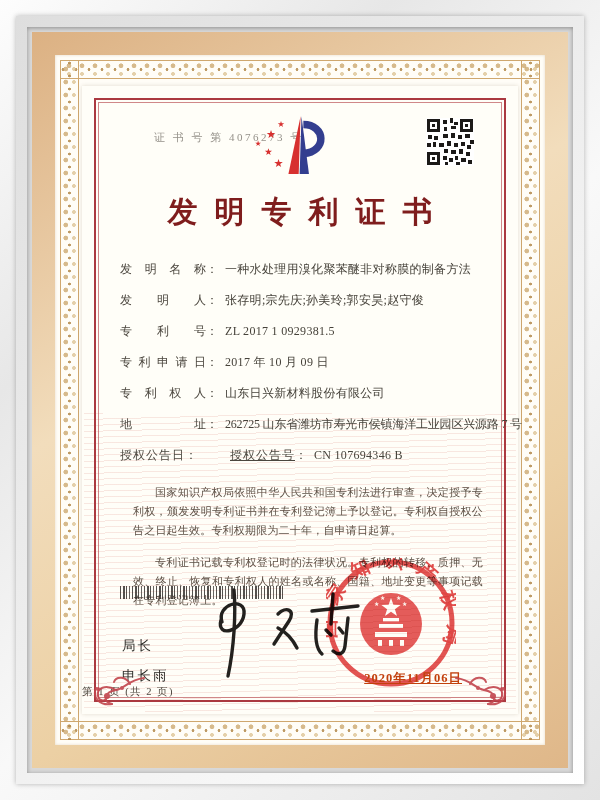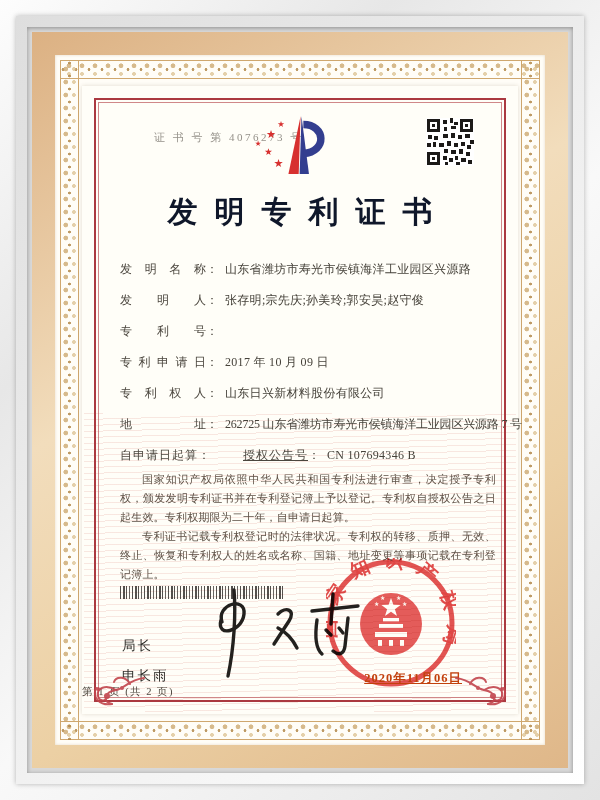--- a/index.html
+++ b/index.html
@@ -34,34 +34,34 @@
   .paper{position:absolute;left:82px;right:82px;top:86px;bottom:86px;background:#fffef8;box-shadow:0 0 4px rgba(90,60,30,.18);}
   .paper .guilloche{position:absolute;left:2px;right:2px;top:52%;bottom:2px;pointer-events:none;
     background:repeating-linear-gradient(178.5deg, rgba(224,148,138,.22) 0 1px, rgba(0,0,0,0) 1px 6px);}
   .redline{position:absolute;inset:12px;border:2px solid #ab3940;}
   .redline::after{content:'';position:absolute;inset:2px;border:1px solid rgba(192,96,100,.75);}
 
   .cert-no{position:absolute;left:40px;top:44px;font-size:11px;letter-spacing:2.5px;color:#95918a;margin-left:32px;}
   .logo{position:absolute;top:24px;left:50%;transform:translateX(-56%);}
   .qr{position:absolute;right:44px;top:32px;}
   .cert-title{position:absolute;left:0;right:0;top:106px;text-align:center;font-size:30px;font-weight:600;
-    letter-spacing:17px;padding-left:17px;color:#0f172a;}
+    letter-spacing:17px;padding-left:17px;color:#7f1d1d;}
 
   .fields{position:absolute;left:38px;right:14px;top:174px;font-size:12px;color:#4b463e;}
   .frow{display:flex;align-items:baseline;margin-bottom:12px;white-space:nowrap;line-height:19px;}
   .jlabel{display:inline-flex;justify-content:space-between;width:86px;flex:none;}
   .plabel{flex:none;letter-spacing:1px;}
   .colon{flex:none;margin-right:7px;}
   .fval{letter-spacing:.3px;color:#46423a;}
   .fval.small{font-size:12px;letter-spacing:-.2px;}
   .grant-row{display:flex;align-items:baseline;white-space:nowrap;line-height:19px;}
   .grant-group2{margin-left:26px;text-decoration:underline;}
 
   .paras{position:absolute;left:38px;right:22px;top:384px;}
-  .paras p{margin:0;text-indent:2em;font-size:11px;line-height:1.72;color:#5d5045;text-align:justify;letter-spacing:.2px;}
+  .paras p{margin:13px;text-indent:2em;font-size:11px;line-height:1.72;color:#5d5045;text-align:justify;letter-spacing:.2px;}
 
   .barcode{position:absolute;left:38px;top:500px;width:164px;height:13px;opacity:.82;
     background:repeating-linear-gradient(90deg,#2e2b28 0 1.5px,rgba(0,0,0,0) 1.5px 3px,#2e2b28 3px 5px,rgba(0,0,0,0) 5px 6px,#2e2b28 6px 7px,rgba(0,0,0,0) 7px 9.5px,#474340 9.5px 10.5px,rgba(0,0,0,0) 10.5px 12px);}
   .director{position:absolute;left:40px;top:546px;font-size:13.5px;line-height:30px;letter-spacing:2px;color:#2f2d29;font-family:Liberation Mono, monospace;}
   .signature{position:absolute;left:112px;top:498px;}
   .seal{position:absolute;left:244px;top:472px;mix-blend-mode:multiply;}
   .seal-date{position:absolute;left:240px;top:584px;width:140px;text-align:right;font-size:12.5px;letter-spacing:1px;color:#c2410c;font-weight:600;text-decoration:underline;}
   .page-info{position:absolute;left:0;right:0;bottom:15px;text-align:left;font-size:10.5px;letter-spacing:1.5px;color:#4c463d;}
 
   .flourish{position:absolute;bottom:4px;opacity:.9;}
@@ -154,38 +154,39 @@
 
     <div class="fields">
       <div class="frow">
         <span class="jlabel">
             <span>发</span>
             <span>明</span>
             <span>名</span>
             <span>称</span>
           </span>
           <span class="colon">：</span>
-        <span class="fval">山东省潍坊市寿光市侯镇海洋工业园区兴源路</span>
+        <span class="fval">一种水处理用溴化聚苯醚非对称膜的制备方法</span>
       </div>
       <div class="frow">
         <span class="jlabel">
             <span>发</span>
             <span>明</span>
             <span>人</span>
           </span>
           <span class="colon">：</span>
         <span class="fval">张存明;宗先庆;孙美玲;郭安昊;赵守俊</span>
       </div>
       <div class="frow">
         <span class="jlabel">
             <span>专</span>
             <span>利</span>
             <span>号</span>
           </span>
           <span class="colon">：</span>
+        <span class="fval">ZL 2017 1 0929381.5</span>
       </div>
       <div class="frow">
         <span class="jlabel">
             <span>专</span>
             <span>利</span>
             <span>申</span>
             <span>请</span>
             <span>日</span>
           </span>
           <span class="colon">：</span>
@@ -203,21 +204,21 @@
       </div>
       <div class="frow">
         <span class="jlabel">
             <span>地</span>
             <span>址</span>
           </span>
           <span class="colon">：</span>
         <span class="fval small">262725 山东省潍坊市寿光市侯镇海洋工业园区兴源路 7 号</span>
       </div>
       <div class="grant-row">
-        <span class="plabel">自申请日起算</span>
+        <span class="plabel">授权公告日</span>
           <span class="colon">：</span>
         <span class="plabel grant-group2">授权公告号</span>
           <span class="colon">：</span>
         <span class="fval">CN 107694346 B</span>
       </div>
     </div>
 
     <div class="paras">
       <p>国家知识产权局依照中华人民共和国专利法进行审查，决定授予专利权，颁发发明专利证书并在专利登记簿上予以登记。专利权自授权公告之日起生效。专利权期限为二十年，自申请日起算。</p>
       <p>专利证书记载专利权登记时的法律状况。专利权的转移、质押、无效、终止、恢复和专利权人的姓名或名称、国籍、地址变更等事项记载在专利登记簿上。</p>

